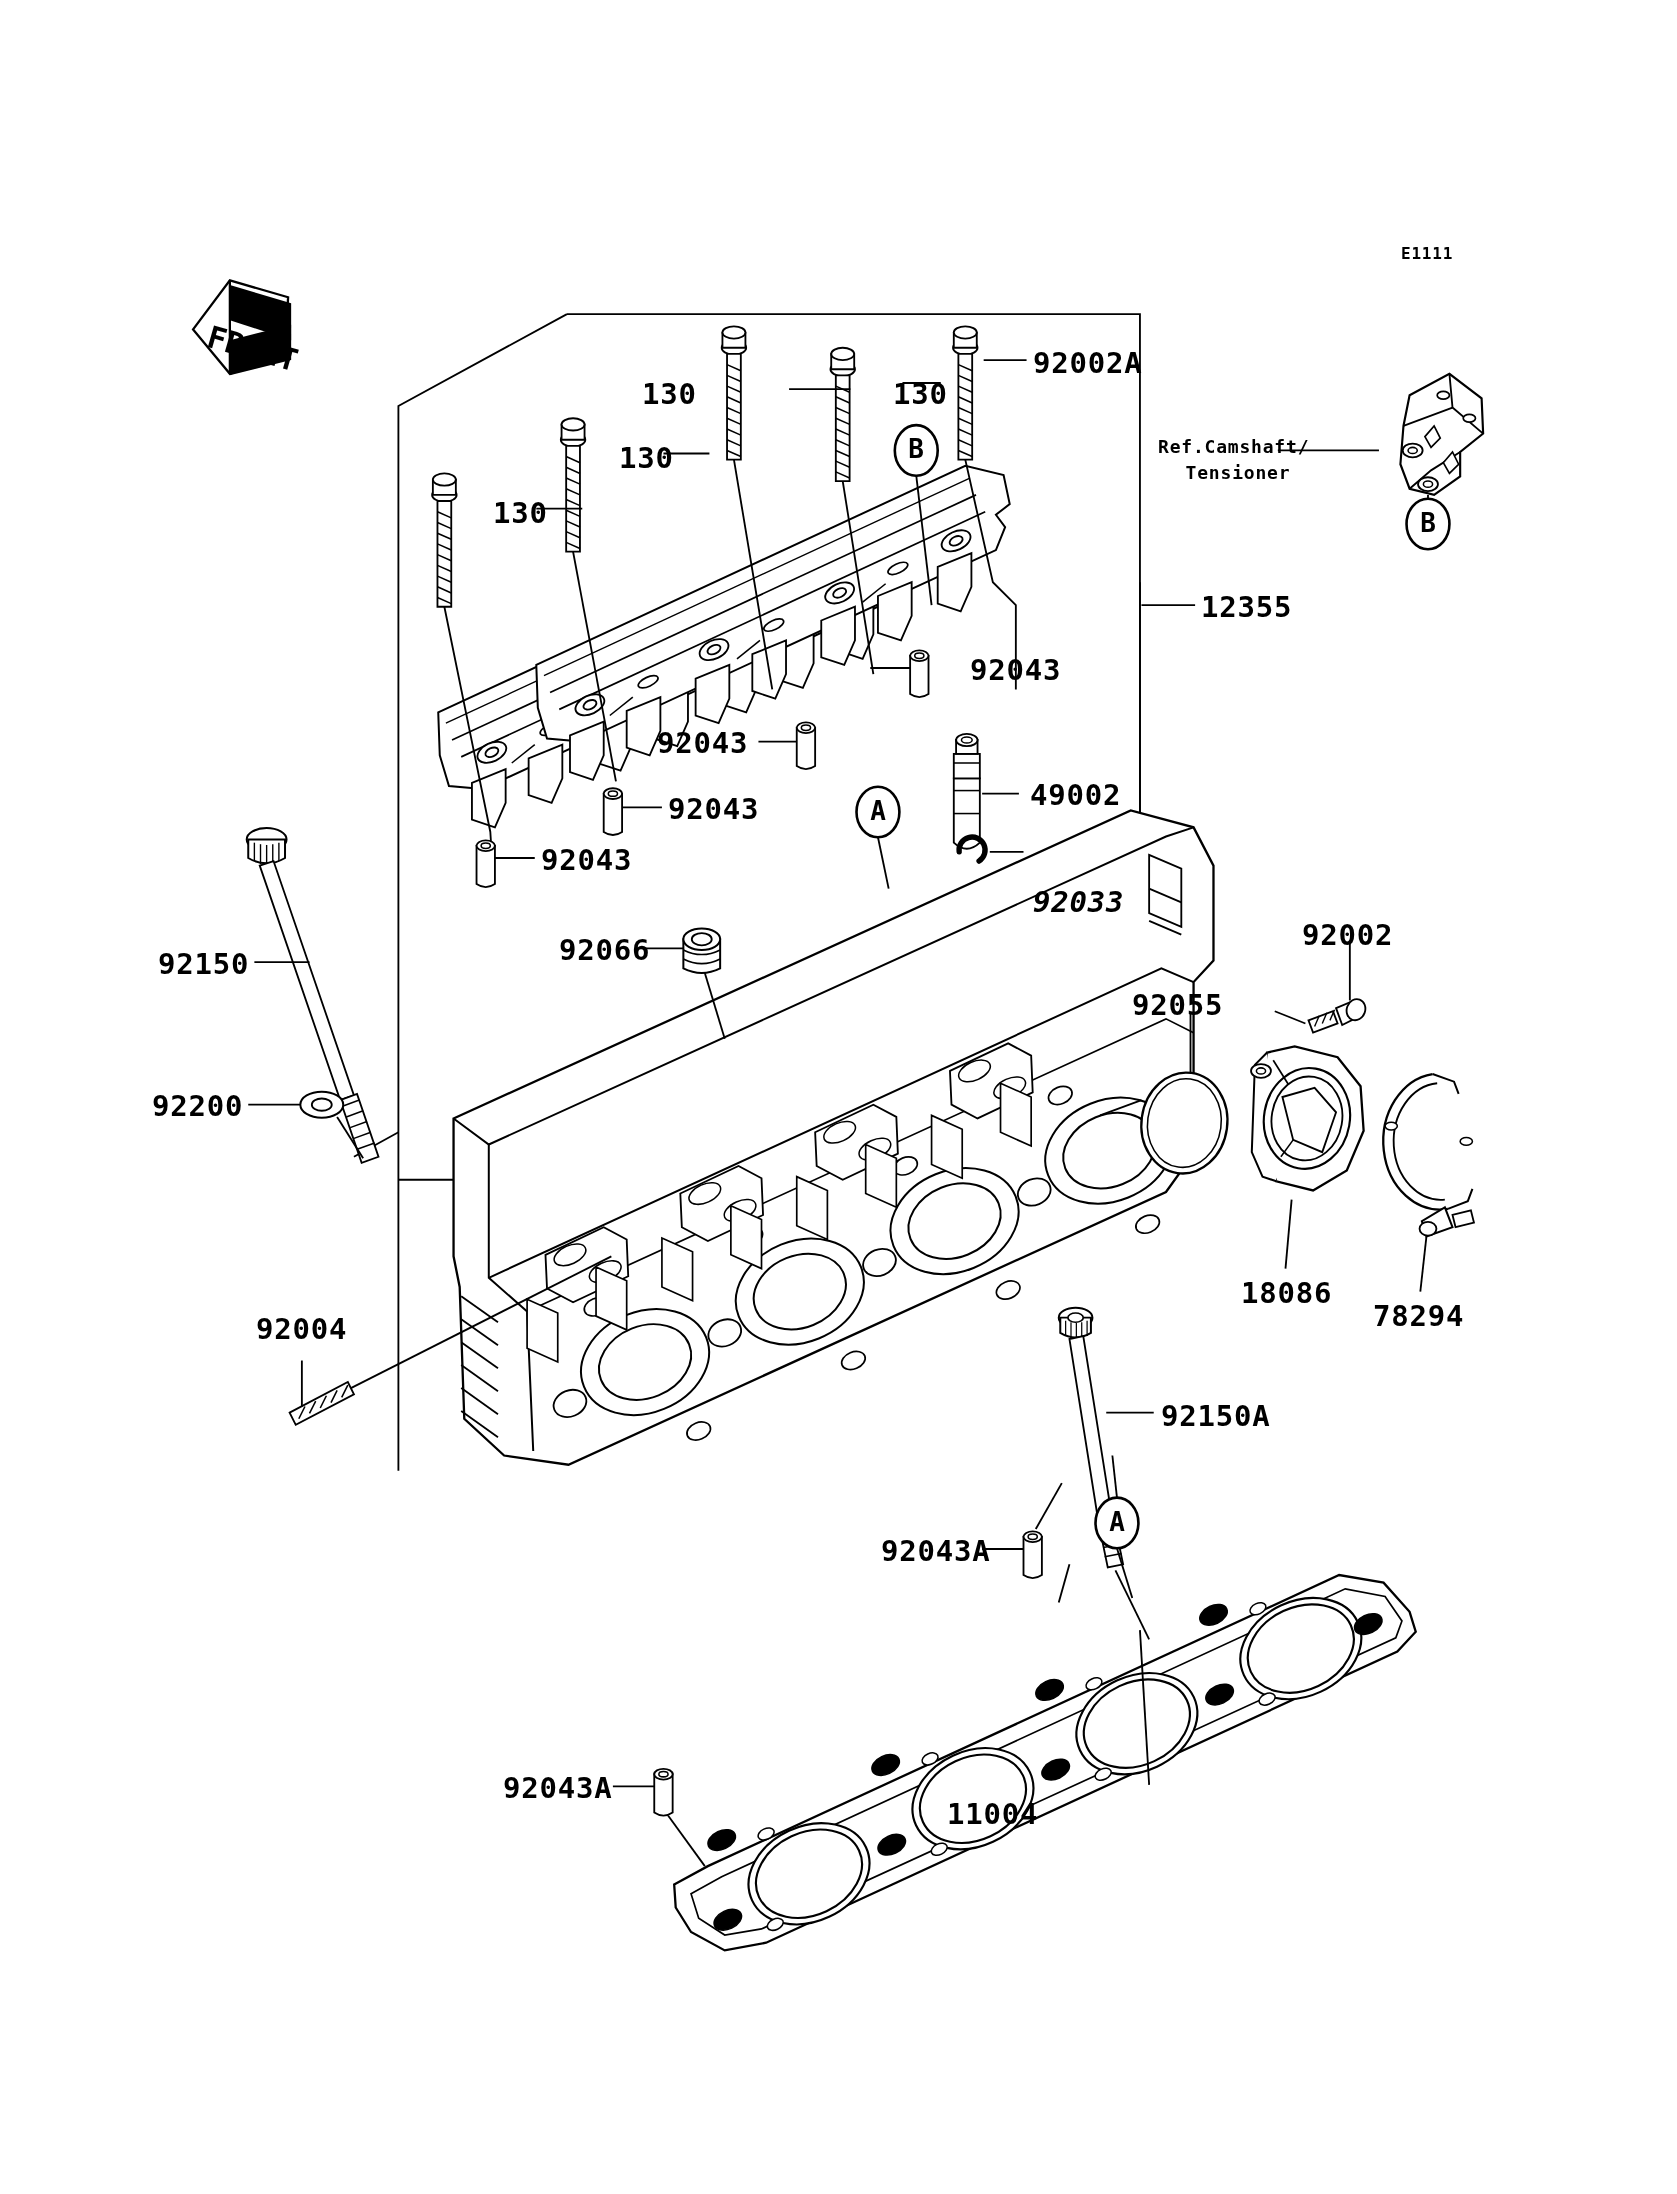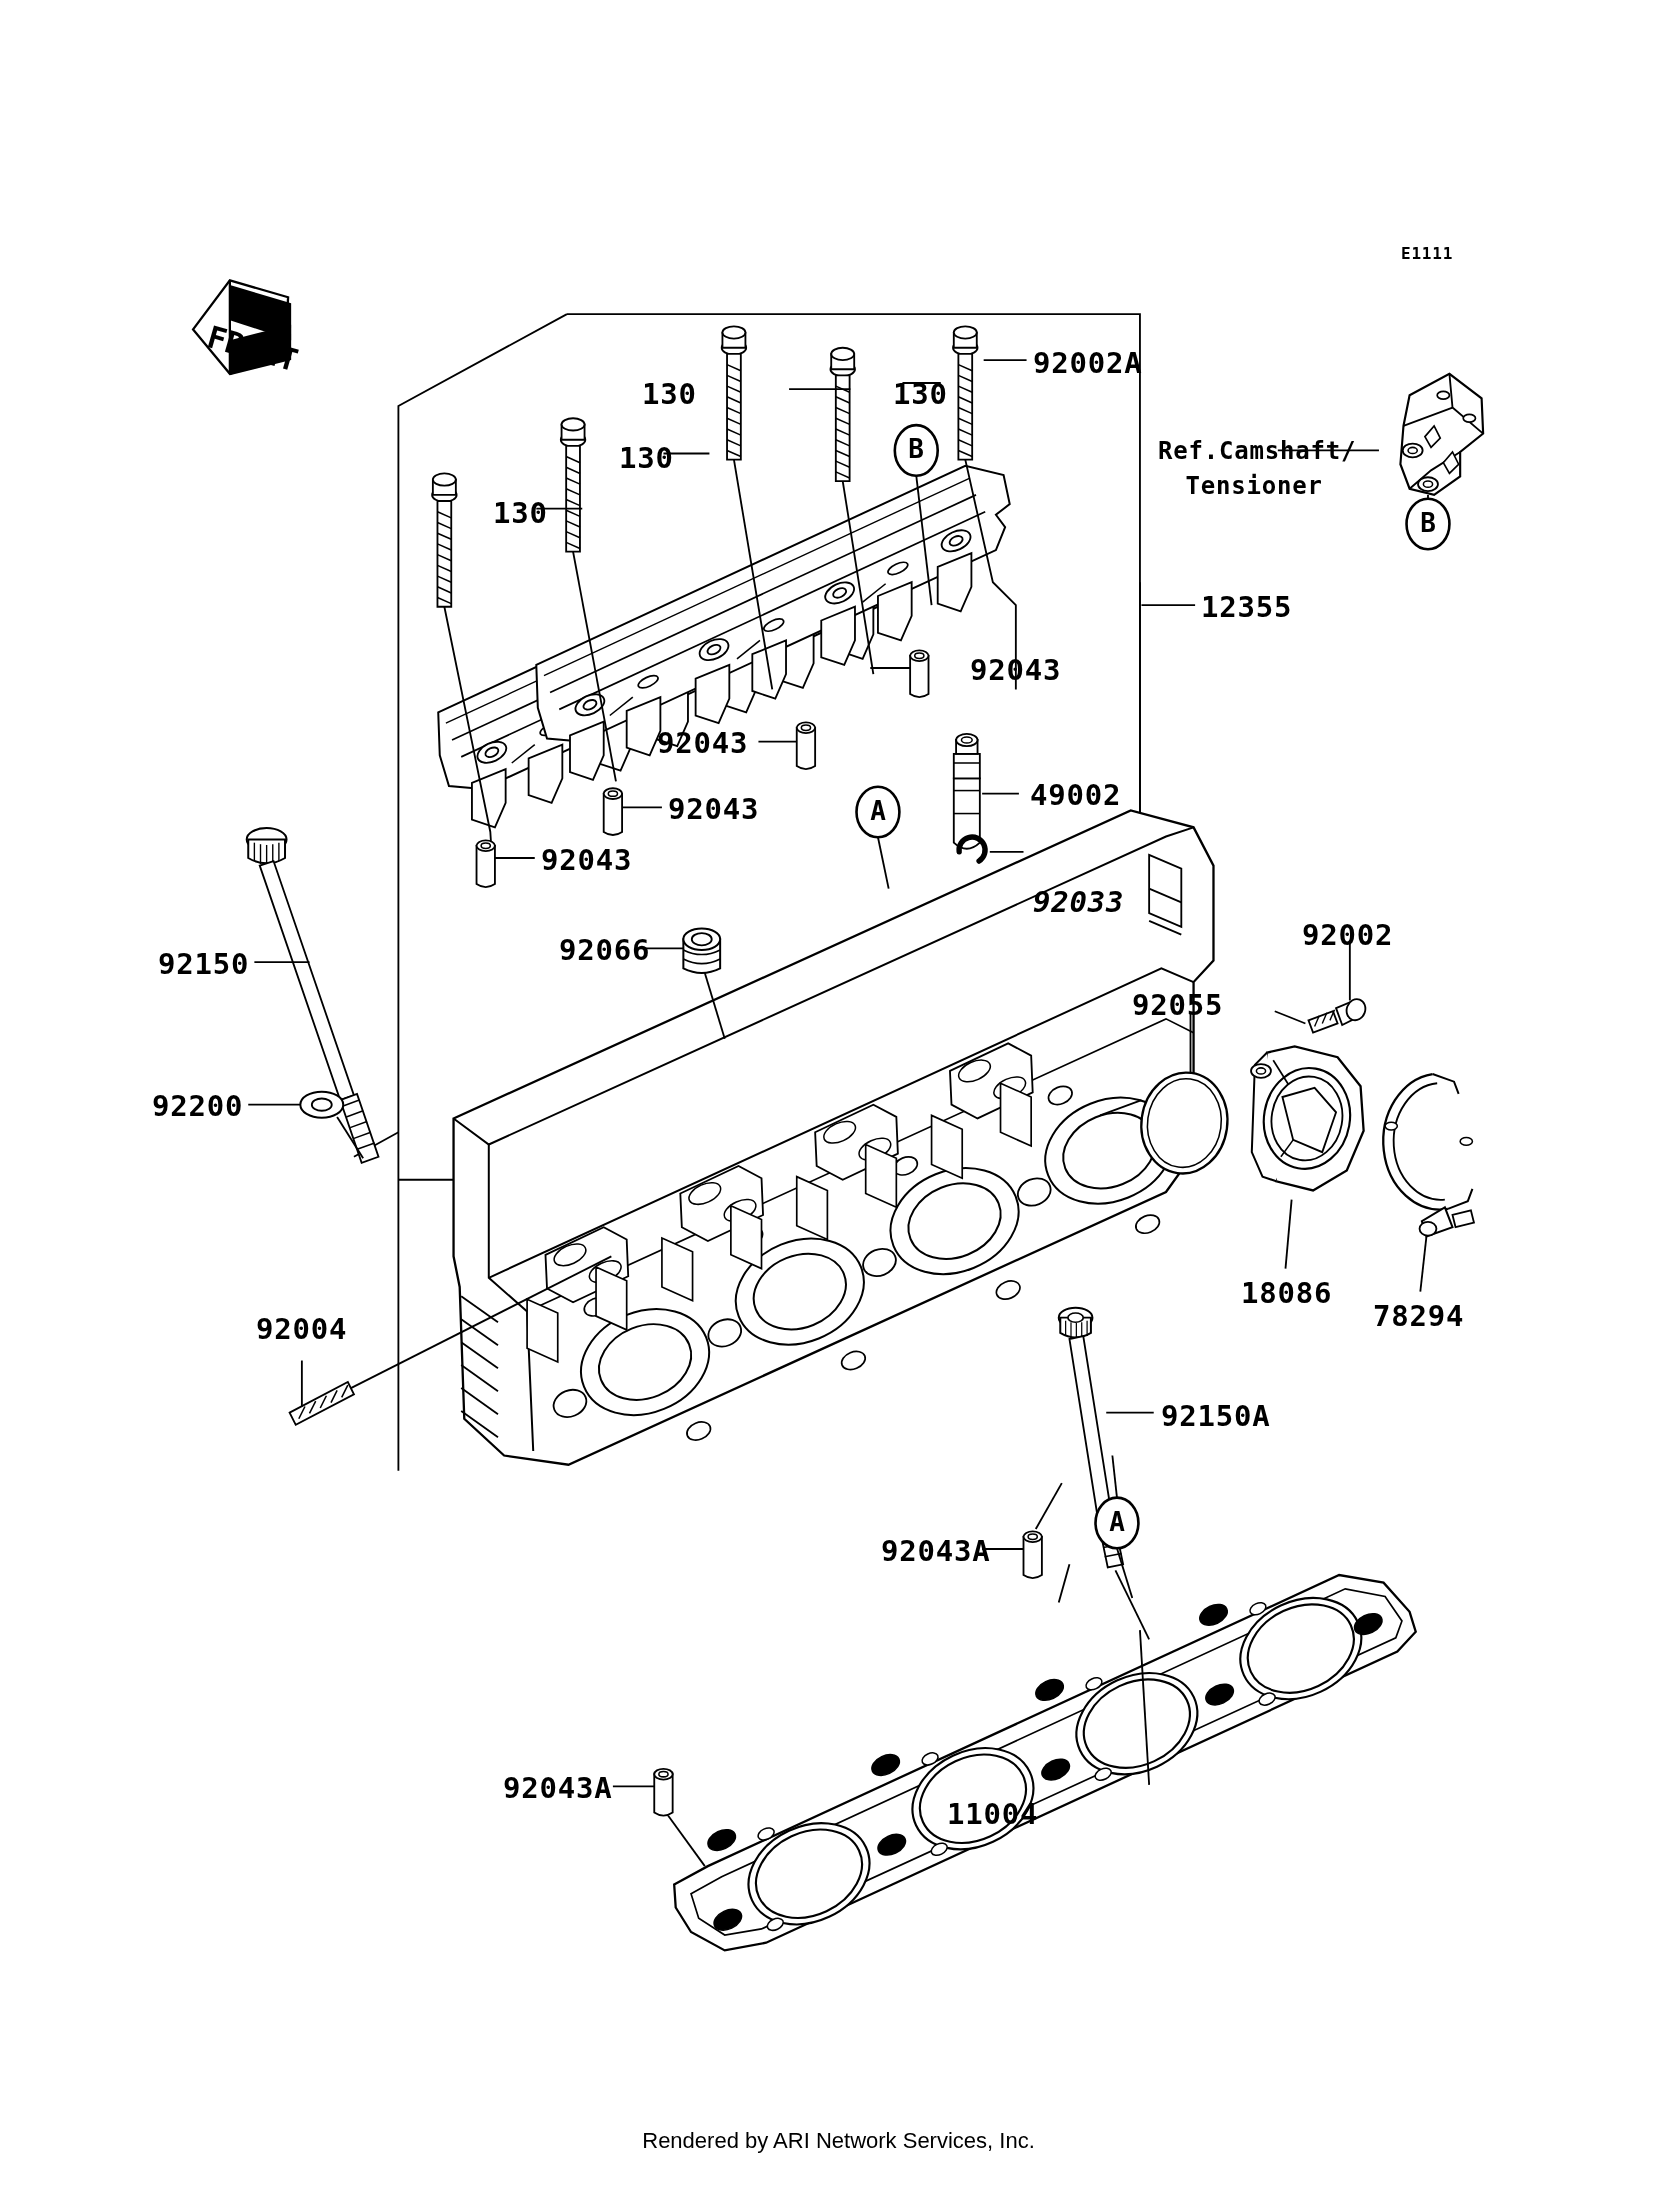--- a/index.html
+++ b/index.html
@@ -5,21 +5,21 @@
   html,body{margin:0;padding:0;background:#ffffff;}
   body{width:1677px;height:2194px;position:relative;
        font-family:"DejaVu Sans Mono","Liberation Mono",monospace;
        color:#000;overflow:hidden;}
   .stage{position:absolute;left:0;top:0;width:1677px;height:2194px;}
   svg.diagram{position:absolute;left:0;top:0;width:1677px;height:2194px;}
   .lbl{position:absolute;font-weight:bold;letter-spacing:0.8px;white-space:nowrap;
        font-family:"DejaVu Sans Mono","Liberation Mono",monospace;}
   .lbl-part{font-size:29px;}
   .lbl-code{font-size:16px;}
-  .lbl-ref{font-size:24px;line-height:1.45;}
+  .lbl-ref{font-size:18px;line-height:1.45;}
   .footer{position:absolute;left:0;width:1677px;text-align:center;
           font-family:"Liberation Sans","DejaVu Sans",sans-serif;
           font-size:22px;font-weight:normal;color:#000;}
   .cc{position:absolute;font-weight:bold;font-size:26px;
       font-family:"DejaVu Sans Mono","Liberation Mono",monospace;
       text-align:center;}
 </style>
 </head>
 <body>
 
@@ -554,16 +554,15 @@
   </div>
 
   <div class="cc" style="left:865px; top:796px; width:26px;">A</div>
 
   <div class="cc" style="left:1104px; top:1507px; width:26px;">A</div>
 
   <div class="cc" style="left:903px; top:434px; width:26px;">B</div>
 
   <div class="cc" style="left:1415px; top:508px; width:26px;">B</div>
 
-  <div class="footer" style="top:2128px;">Rendered by ARI Network Services, Inc.</div>
 
 </div>
 
 
 </body></html>

